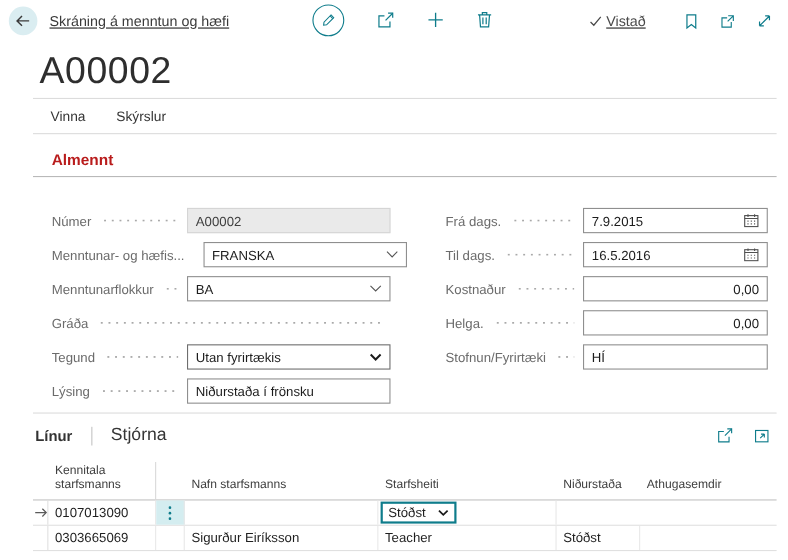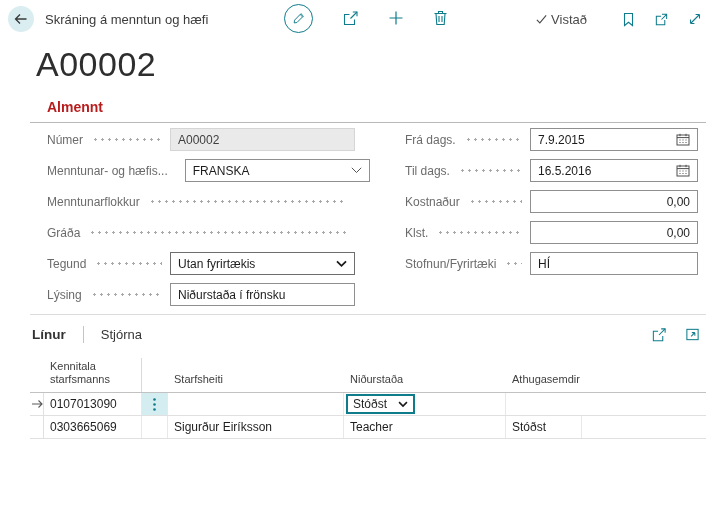--- a/index.html
+++ b/index.html
@@ -4,57 +4,57 @@
 <style>
   html,body{margin:0;padding:0;}
   body{
     width:716px;height:509px;overflow:hidden;background:#fff;
     font-family:"Liberation Sans",sans-serif;color:#1f1f1f;
     position:relative;
   }
   svg{display:block;}
 
   
-  .topbar{display:flex;align-items:center;height:34px;padding:2px 14px 0 8px;position:relative;}
+  .topbar{display:flex;align-items:center;height:34px;padding:2px 14px 0 8px;position:relative;text-decoration:underline;}
   .back-btn{width:26px;height:26px;border-radius:50%;background:#DAEDF1;display:flex;align-items:center;justify-content:center;cursor:pointer;flex:none;}
   .topbar-title{margin-left:11px;font-size:13px;color:#3b3b3b;}
   .topbar-center{position:absolute;left:284px;top:2px;height:32px;display:flex;align-items:center;gap:29px;}
   .icon-btn{display:flex;align-items:center;justify-content:center;cursor:pointer;color:#0E7C8B;}
   .pencil-btn{width:27px;height:27px;border:1px solid #0E7C8B;border-radius:50%;}
   .topbar-right{margin-left:auto;display:flex;align-items:center;gap:19px;}
   .saved{display:flex;align-items:center;gap:3px;color:#4a4a4a;font-size:13px;margin-right:16px;}
 
   
   .main{padding:0 10px 0 30px;}
   .page-title{font-size:34px;font-weight:300;color:#2e2e2e;margin:8px 0 0 6px;line-height:40px;letter-spacing:.5px;}
   .menubar{margin-top:5px;border-top:1px solid #dcdcdc;border-bottom:1px solid #dcdcdc;height:31px;display:flex;align-items:center;padding-left:16px;gap:28px;}
   .menu-item{font-size:12.5px;color:#353535;cursor:pointer;}
 
   .section-title{font-size:14px;font-weight:700;color:#b91c1c;padding:15px 0 7px 17px;border-bottom:1px solid #b9b9b9;cursor:pointer;}
 
-  .form{display:flex;margin-top:5px;}
+  .form{display:flex;margin-top:28px;}
   .col-left{width:325px;flex:none;}
   .col-right{flex:1;margin-left:33px;max-width:310px;}
   .frow{display:flex;align-items:center;height:23px;margin-bottom:8px;}
   .flabel{font-size:12px;color:#6b6b6b;white-space:nowrap;padding-left:17px;}
   .leader{flex:1;height:3px;margin:0 8px 0 9px;align-self:center;
     background-image:radial-gradient(circle,#a9a9a9 1px,transparent 1.2px);
     background-size:7px 3px;background-repeat:repeat-x;background-position:left center;}
   .fbox{width:185px;flex:none;box-sizing:border-box;height:23px;border:1px solid #8f8f8f;background:#fff;
     display:flex;align-items:center;padding:0 7px;font-size:12px;color:#1c1c1c;cursor:text;}
   .col-right .fbox{width:168px;}
   .fbox.disabled{background:#eaeaea;border-color:#d5d5d5;color:#3f3f3f;cursor:default;}
   .fbox .tail{margin-left:auto;display:flex;align-items:center;}
   .fbox.numeric .val{margin-left:auto;}
 
   
   .part-header{border-top:1px solid #dcdcdc;padding-top:11px;display:flex;align-items:center;}
   .part-title{font-weight:700;font-size:13.5px;color:#333;padding-left:2px;}
   .vsep{width:1px;height:17px;background:#c4c4c4;margin:0 17px;}
-  .part-menu{font-size:13px;color:#353535;cursor:pointer;}
+  .part-menu{font-size:16px;color:#353535;cursor:pointer;}
   .part-icons{margin-left:auto;display:flex;align-items:center;gap:18px;padding-right:6px;}
 
   .grid{display:grid;grid-template-columns:14px 98px 26px 176px 162px 76px 1fr;}
   .table{margin-top:15px;}
   .thead{border-bottom:1px solid #c2c2c2;align-items:end;font-size:11px;color:#404040;}
   .th{padding:2px 6px 6px;line-height:13px;cursor:pointer;}
   .th.first{border-right:1px solid #d9d9d9;}
   .trow{height:22px;border-bottom:1px solid #e0e0e0;align-items:center;font-size:12px;}
   .td{height:100%;display:flex;align-items:center;padding:0 6px;border-right:1px solid #e8e8e8;box-sizing:border-box;overflow:hidden;white-space:nowrap;}
   .td.noborder{border-right:none;}
@@ -142,20 +142,24 @@
           </svg>
       </span>
     </div>
   </div>
 </div>
 
 <div class="main">
 
   <div class="page-title">A00002</div>
 
+  <div class="menubar">
+    <span class="menu-item">Vinna</span>
+    <span class="menu-item">Skýrslur</span>
+  </div>
 
   <div class="section-title">Almennt</div>
 
   <div class="form">
 
     <div class="col-left">
       <div class="frow">
         <span class="flabel">Númer</span>
         <span class="leader"></span>
         <div class="fbox disabled">
@@ -170,20 +174,28 @@
           <span class="tail">
             <svg width="11" height="7" viewBox="0 0 11 7" fill="none" stroke="#555" stroke-width="1">
                 <path d="M.8.8l4.7 4.7L10.2.8"></path>
               </svg>
           </span>
         </div>
       </div>
       <div class="frow">
         <span class="flabel">Menntunarflokkur</span>
         <span class="leader"></span>
+        <div class="fbox">
+          <span class="val">BA</span>
+          <span class="tail">
+            <svg width="11" height="7" viewBox="0 0 11 7" fill="none" stroke="#555" stroke-width="1">
+                <path d="M.8.8l4.7 4.7L10.2.8"></path>
+              </svg>
+          </span>
+        </div>
       </div>
       <div class="frow">
         <span class="flabel">Gráða</span>
         <span class="leader"></span>
       </div>
       <div class="frow">
         <span class="flabel">Tegund</span>
         <span class="leader"></span>
         <div class="fbox" style="border-color:#6e6e6e;">
           <span class="val">Utan fyrirtækis</span>
@@ -231,21 +243,21 @@
         </div>
       </div>
       <div class="frow">
         <span class="flabel">Kostnaður</span>
         <span class="leader"></span>
         <div class="fbox numeric">
           <span class="val">0,00</span>
         </div>
       </div>
       <div class="frow">
-        <span class="flabel">Klst.</span>
+        <span class="flabel">Helga.</span>
         <span class="leader"></span>
         <div class="fbox numeric">
           <span class="val">0,00</span>
         </div>
       </div>
       <div class="frow">
         <span class="flabel">Stofnun/Fyrirtæki</span>
         <span class="leader"></span>
         <div class="fbox">
           <span class="val">HÍ</span>
@@ -273,20 +285,21 @@
           </svg>
       </span>
     </span>
   </div>
 
   <div class="table">
     <div class="grid thead">
       <div class="th"></div>
       <div class="th first">Kennitala starfsmanns</div>
       <div class="th"></div>
+      <div class="th">Nafn starfsmanns</div>
       <div class="th">Starfsheiti</div>
       <div class="th">Niðurstaða</div>
       <div class="th">Athugasemdir</div>
     </div>
 
     <div class="grid trow">
       <div class="td selector">
         <span>
           <svg width="12" height="10" viewBox="0 0 12 10" fill="none" stroke="#5a5a5a" stroke-width="1.1">
               <path d="M1 5h10M7.5 1.5L11 5L7.5 8.5"></path>

